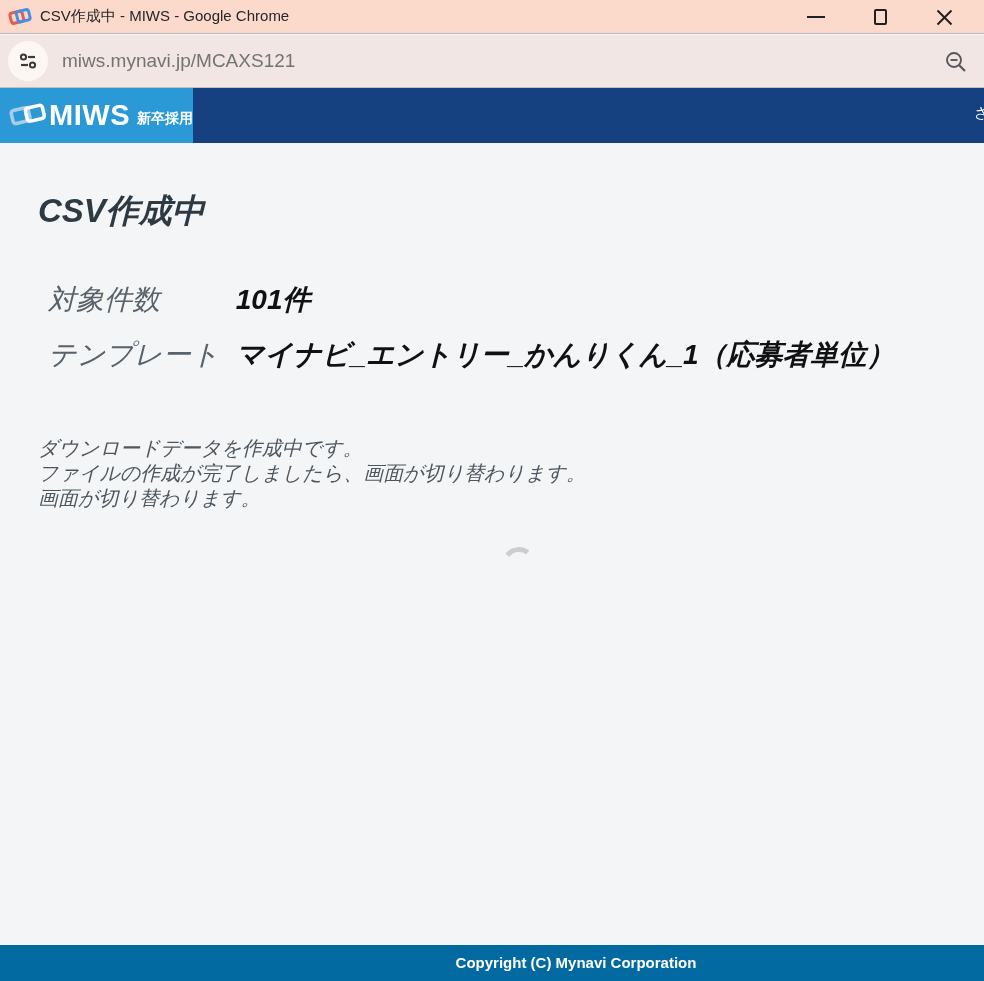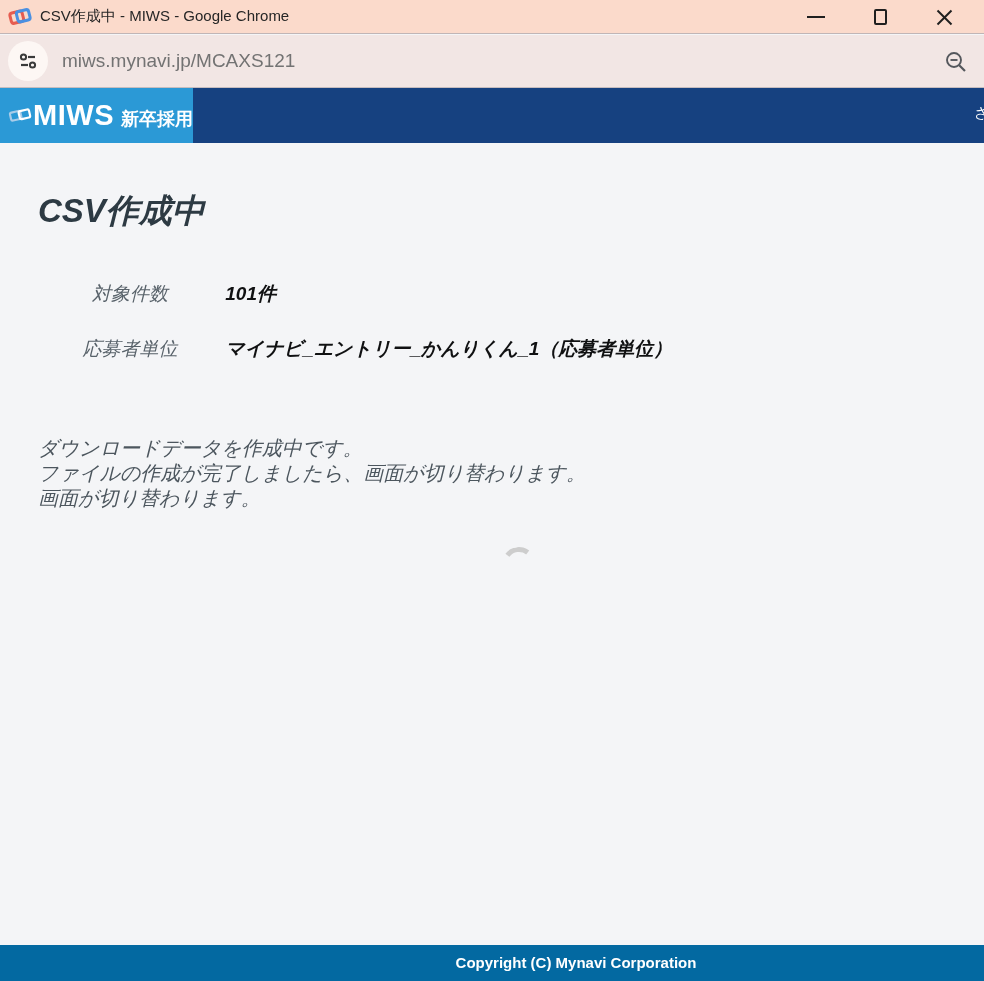--- a/index.html
+++ b/index.html
@@ -57,35 +57,35 @@
   .logo-block {
     position: absolute; left: 0; top: 0; width: 193px; height: 55px;
     background: #2b99d6; display: flex; align-items: center;
   }
   .logo-squares { margin-left: 8px; }
   .logo-word {
     color: #ffffff; font-size: 29px; font-weight: bold; letter-spacing: 0.5px;
     margin-left: 0;
   }
   .logo-sub {
-    color: #ffffff; font-size: 18px; font-weight: bold; margin-left: 7px; margin-top: 6px;
+    color: #ffffff; font-size: 14px; font-weight: bold; margin-left: 7px; margin-top: 6px;
     white-space: nowrap;
   }
   .header-clipped-text {
     position: absolute; left: 974px; top: 16px; color: #ffffff; font-size: 15px;
     white-space: nowrap;
   }
 
   
   .content { position: absolute; left: 0; top: 143px; width: 984px; height: 802px; background: #f4f5f7; font-style: italic; }
   .page-title {
     position: absolute; left: 38px; top: 46px; font-size: 33px; font-weight: 600;
     color: #2d3a43;
   }
-  .field-row { position: absolute; left: 40px; font-size: 19px; white-space: nowrap; text-align: center; }
+  .field-row { position: absolute; left: 48px; font-size: 28px; white-space: nowrap; }
   .field-row.row-0 { top: 138px; }
   .field-row.row-1 { top: 193px; }
   .field-label { display: inline-block; width: 180px; color: #58626a; }
   .field-value { color: #101112; font-weight: bold; }
 
   .message-block {
     position: absolute; left: 38px; top: 293px; font-size: 20px; color: #4c565e;
     line-height: 25px;
   }
   .message-line { display: block; white-space: nowrap; }
@@ -165,21 +165,21 @@
   </div>
 
   <div class="content">
     <h1 class="page-title">CSV作成中</h1>
 
     <div class="field-row row-0">
       <span class="field-label">対象件数</span>
       <span class="field-value">101件</span>
     </div>
     <div class="field-row row-1">
-      <span class="field-label">応募者単位</span>
+      <span class="field-label">テンプレート</span>
       <span class="field-value">マイナビ_エントリー_かんりくん_1（応募者単位）</span>
     </div>
 
     <div class="message-block">
       <span class="message-line">ダウンロードデータを作成中です。</span>
       <span class="message-line">ファイルの作成が完了しましたら、画面が切り替わります。</span>
       <span class="message-line">画面が切り替わります。</span>
     </div>
 
     <div class="spinner"></div>

